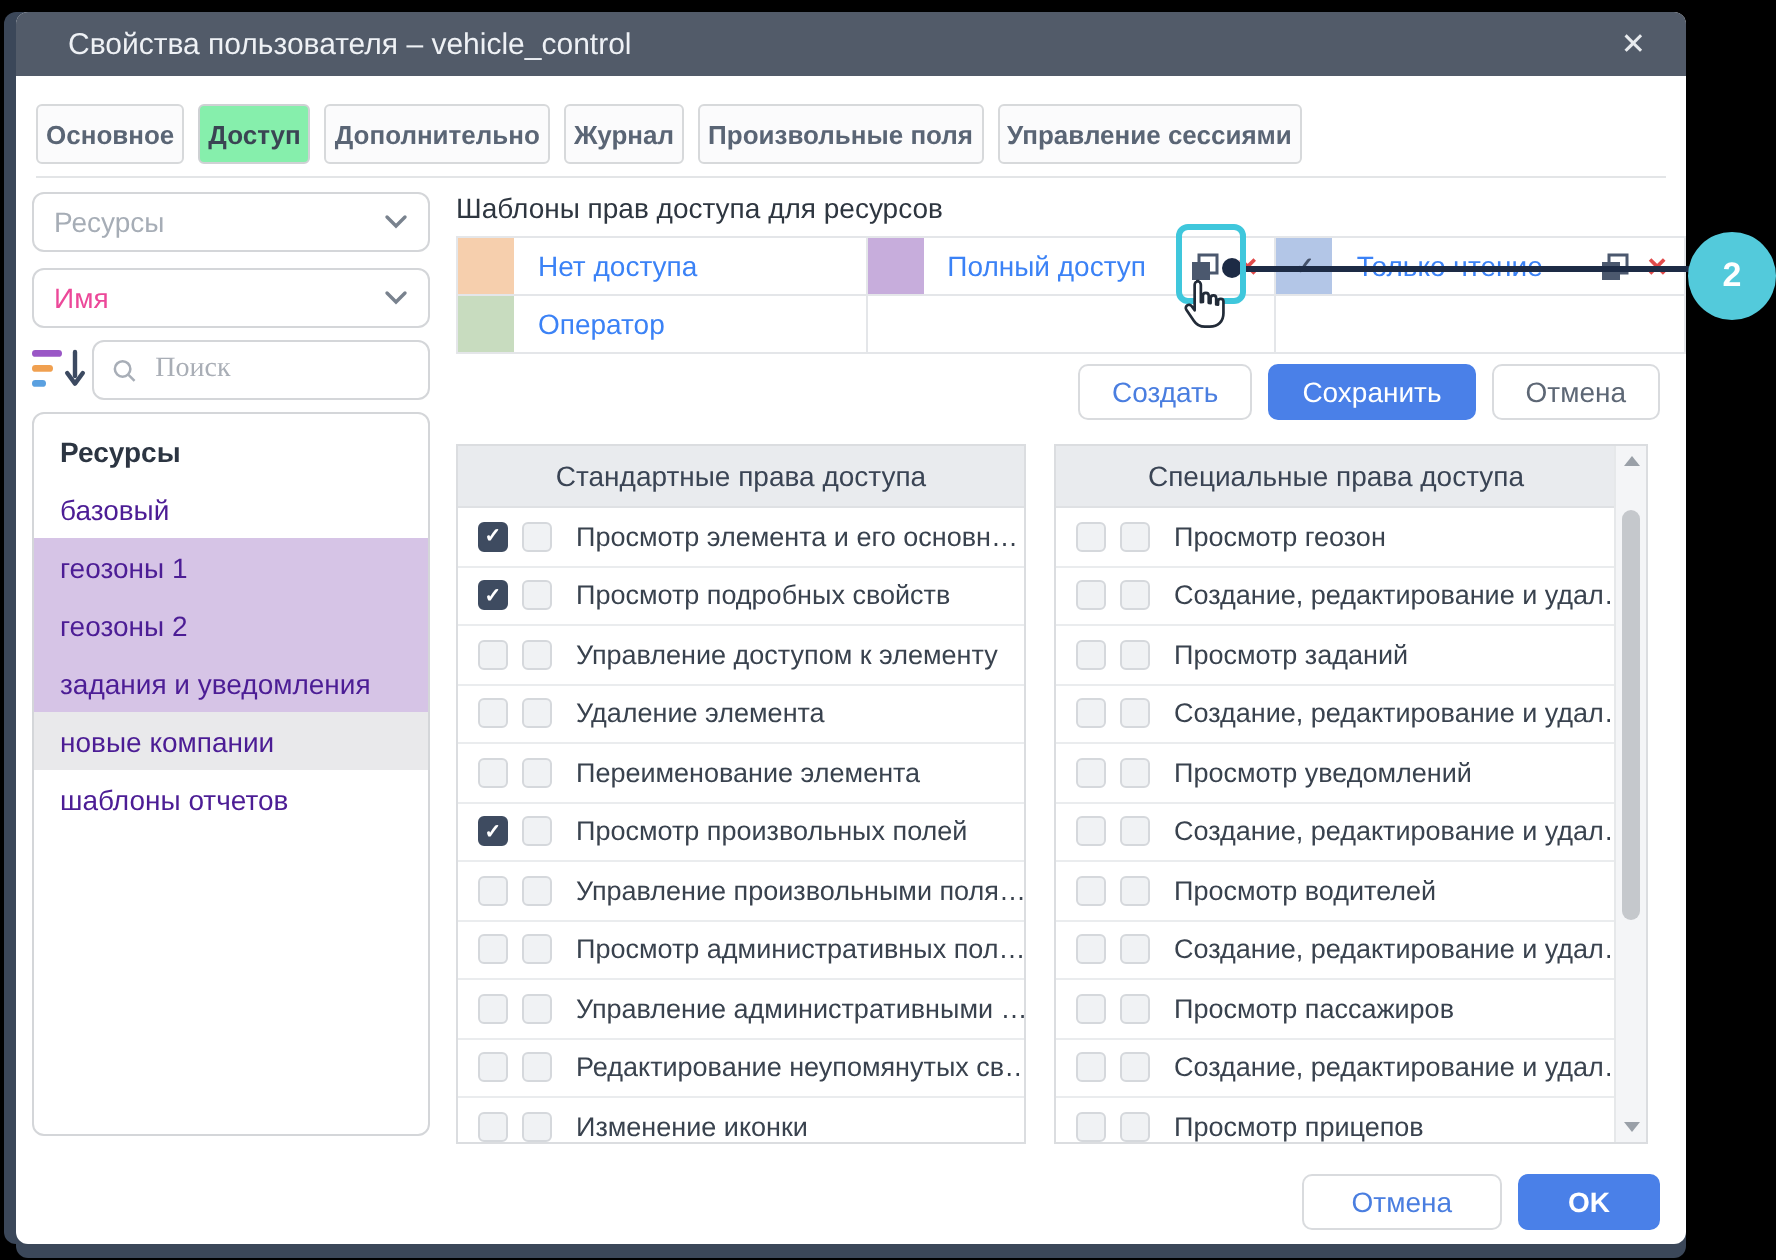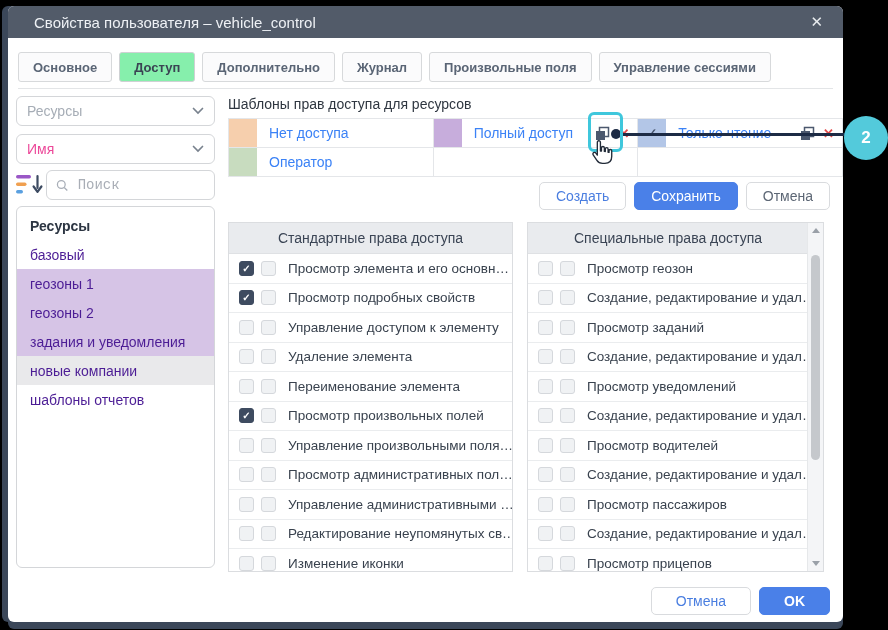--- a/index.html
+++ b/index.html
@@ -9,35 +9,35 @@
   .dialog{position:absolute;left:8px;top:6px;width:835px;height:616px;background:#fff;
     border-radius:6px;box-shadow:-6px 0 0 #3b4759,0 7px 0 #3b4759;}
 
   
   .titlebar{height:32px;background:#525b69;border-radius:6px 6px 0 0;display:flex;align-items:center;
     justify-content:space-between;padding:0 20px 0 26px;color:#eef1f5;font-size:15px}
   .close{font-size:15px;color:#e8ebee}
 
   
   .tabs{position:absolute;left:10px;top:46px;display:flex;gap:7px}
-  .tab{height:28px;padding:0 14px;display:flex;align-items:center;background:#fbfbfc;border:1px solid #d7d9db;
+  .tab{height:28px;padding:0 4px;display:flex;align-items:center;background:#fbfbfc;border:1px solid #d7d9db;
     border-radius:3px;font-size:13px;font-weight:700;color:#5a6575}
   .tab.active{background:#86efac;border-color:#cfd1d4;color:#3a4453}
   .hr{position:absolute;left:10px;right:10px;top:82px;height:1px;background:#e3e5e7}
 
   
   .dd{position:absolute;left:8px;width:199px;height:30px;border:1px solid #d4d6d9;border-radius:6px;
     display:flex;align-items:center;justify-content:space-between;padding:0 10px;box-sizing:border-box;background:#fff}
   .dd1{top:90px}.dd2{top:128px}
   .dd-label{font-size:14px;color:#ec4899}
   .dd-label.muted{color:#a6adb6}
   .sort{position:absolute;left:8px;top:168px;width:27px;height:21px}
   .search{position:absolute;left:38px;top:164px;width:169px;height:30px;border:1px solid #d4d6d9;border-radius:6px;
     display:flex;align-items:center;padding:0 9px;box-sizing:border-box;gap:7px;background:#fff}
-  .search input{border:none;outline:none;width:100%;font-size:14px;color:#a21caf;font-family:Liberation Mono, monospace;background:transparent}
+  .search input{border:none;outline:none;width:100%;font-size:14px;color:#a21caf;font-family:Liberation Serif, serif;background:transparent}
   .search input::placeholder{color:#a9aeb6}
   .res-list{position:absolute;left:8px;top:200px;width:199px;height:362px;border:1px solid #d4d6d9;border-radius:6px;
     background:#fff;overflow:hidden;box-sizing:border-box;padding-top:4px}
   .res-item{height:29px;display:flex;align-items:center;padding-left:13px;font-size:14px;color:#4c1d95}
   .res-item.header{font-weight:700;color:#2c3542}
   .res-item.sel-purple{background:#d6c4e6}
   .res-item.sel-gray{background:#e9e9eb}
 
   
   .tpl-label{position:absolute;left:220px;top:90px;font-size:14px;color:#2e3640}

